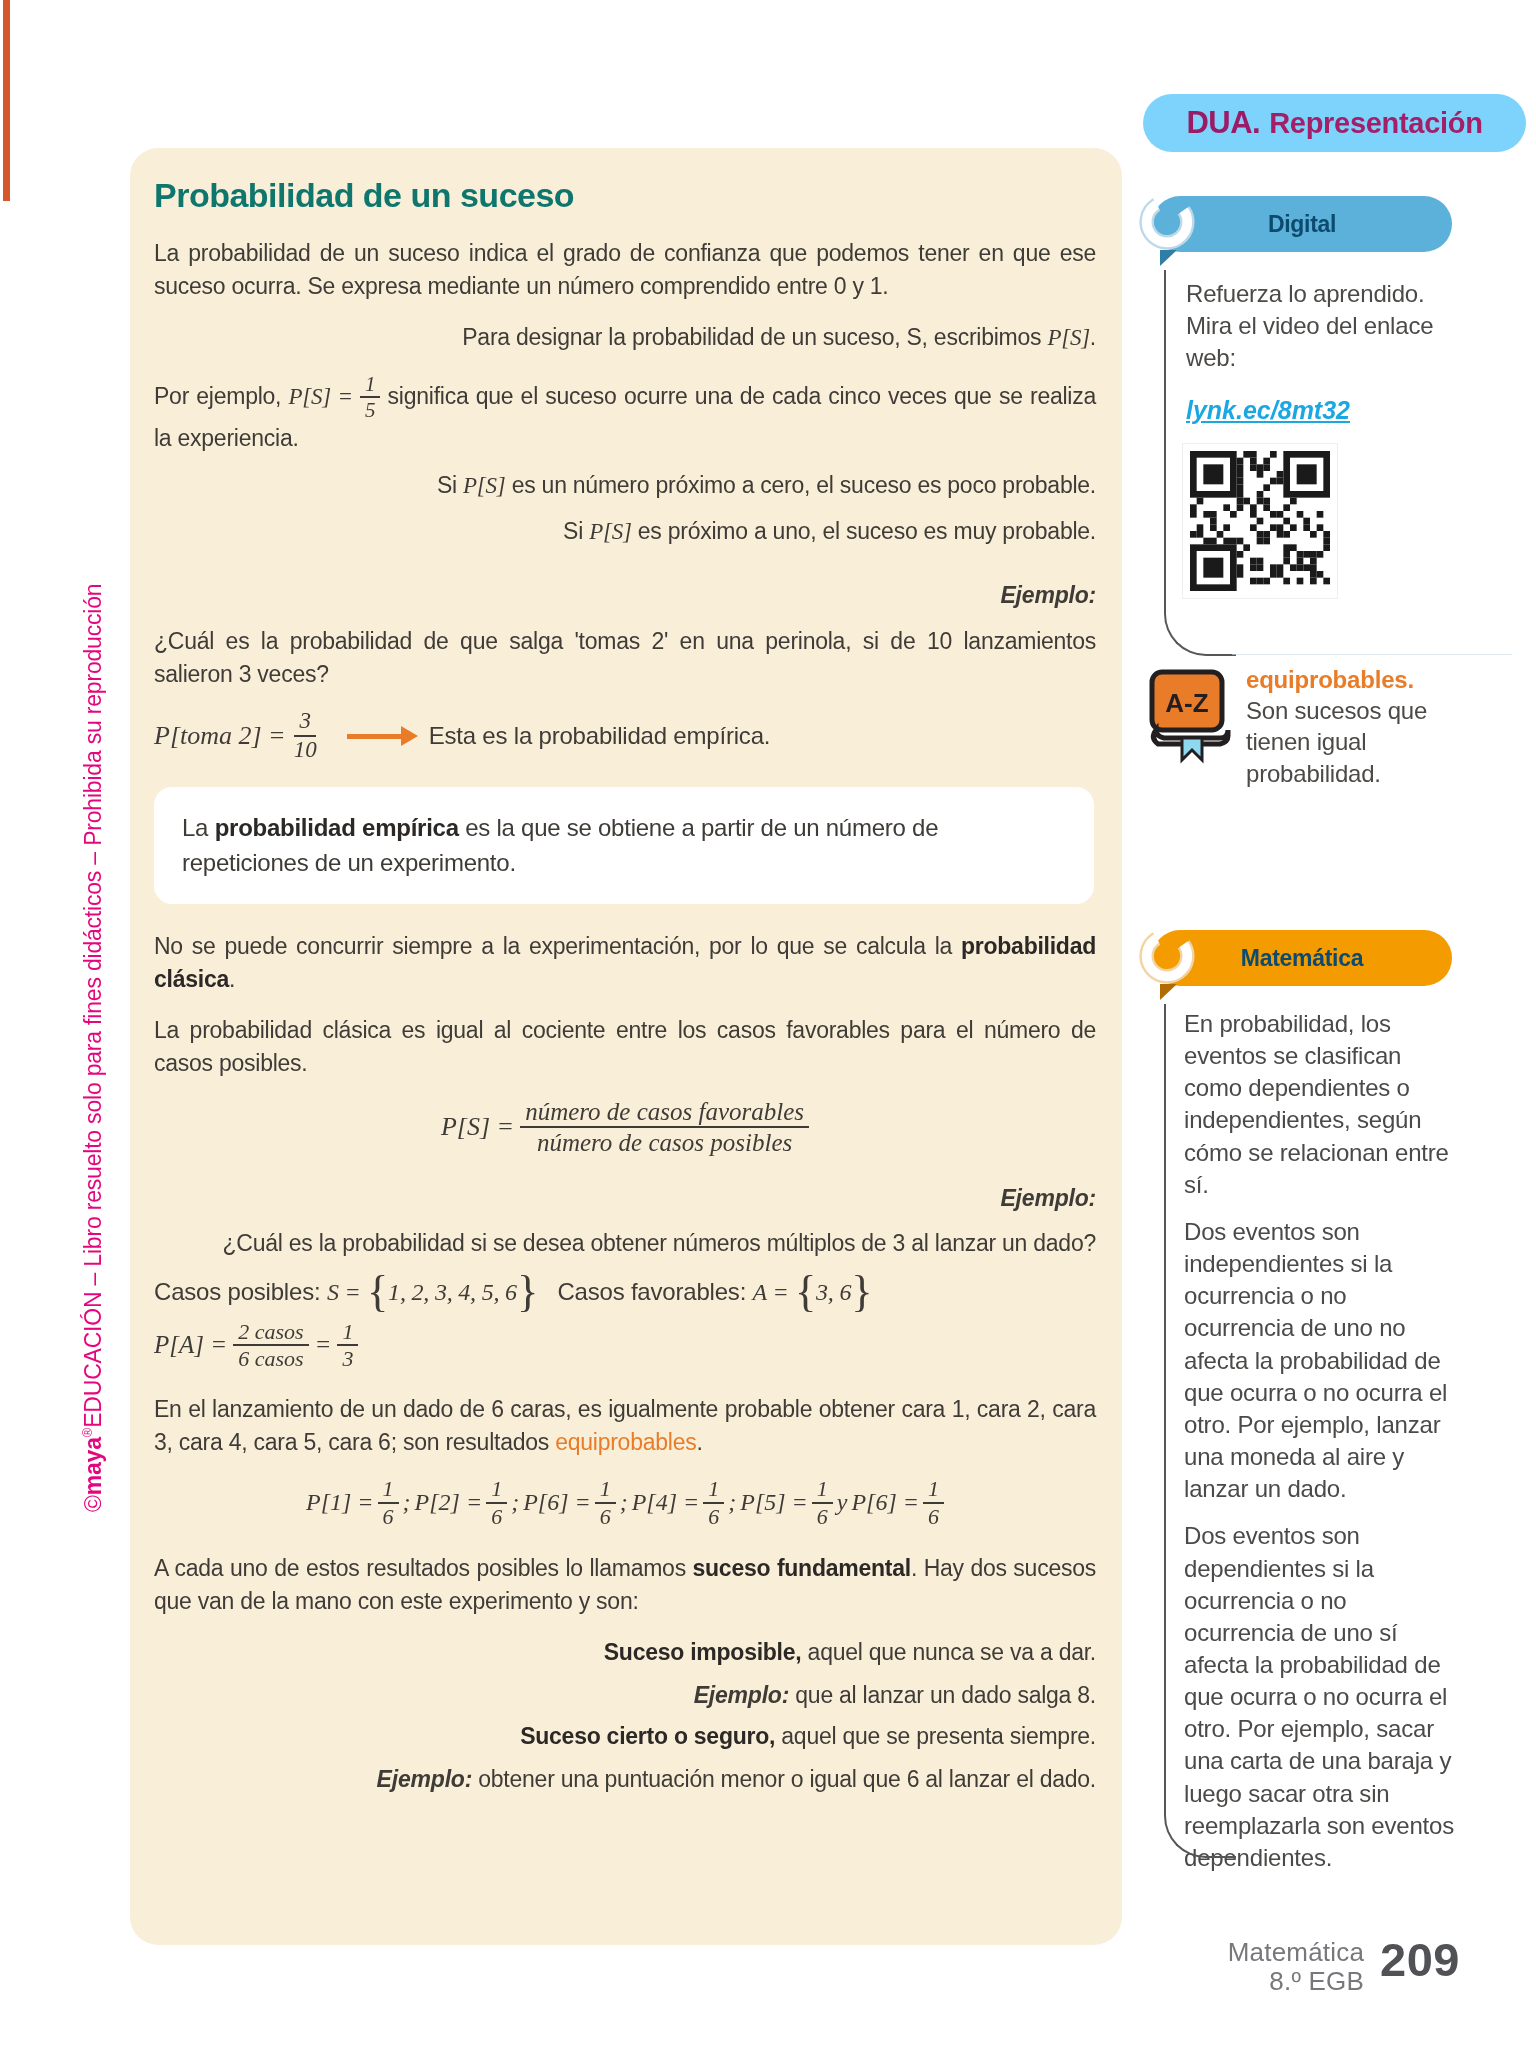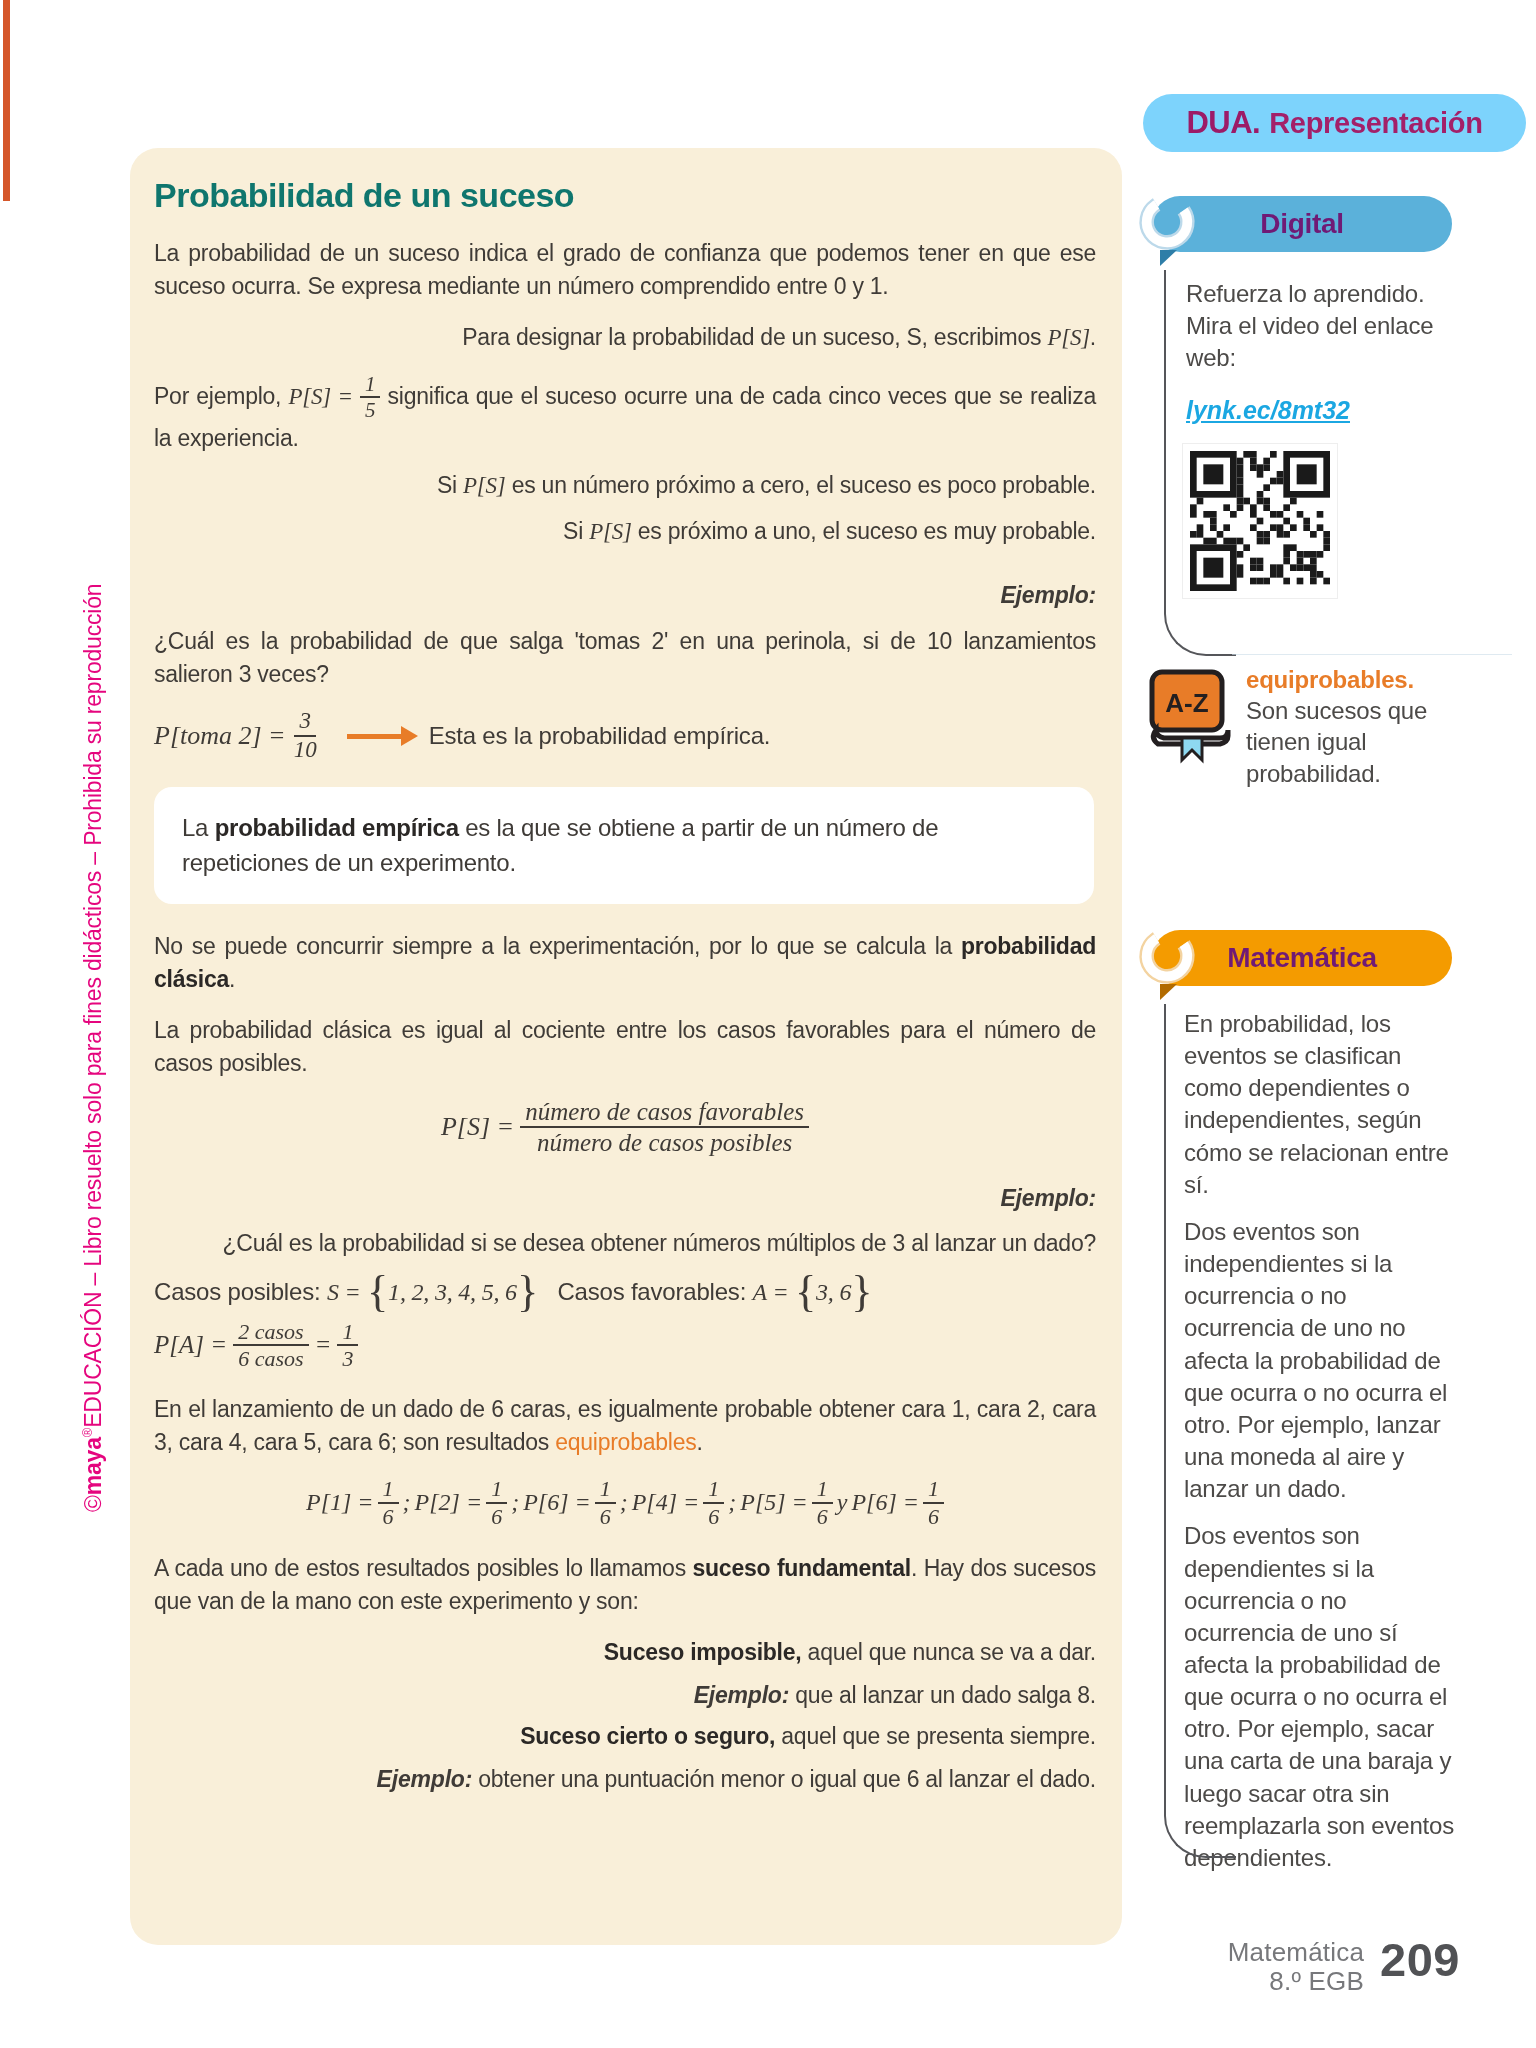--- a/index.html
+++ b/index.html
@@ -51,21 +51,21 @@
   .note-box p{margin:0;font-size:24px;line-height:1.45;letter-spacing:-0.25px;}
   .center-f{display:flex;justify-content:center;align-items:center;margin:8px 0 26px 0;font-size:26px;}
   .cases-line{font-size:24px;margin:0 0 14px 0;letter-spacing:-0.2px;}
   .brace{font-family:"Liberation Serif",serif;font-style:normal;font-size:1.85em;font-weight:300;vertical-align:-0.14em;line-height:0;}
   .dice-row{display:flex;justify-content:center;align-items:center;gap:4px;margin:4px 0 24px 0;font-size:24px;flex-wrap:nowrap;}
   .dice-row .fr{font-size:22px;}
   
   .side-box{position:absolute;left:1152px;width:300px;}
   .pill{
     height:56px;border-radius:28px;display:flex;align-items:center;justify-content:center;
-    color:#701a75;font-weight:bold;font-size:28px;position:relative;letter-spacing:-0.3px;
+    color:#0c4a6e;font-weight:bold;font-size:23px;position:relative;letter-spacing:-0.3px;
   }
   .pill.blue{background:#5bb1da;}
   .pill.orangebg{background:#f49b00;}
   .c-hook{position:absolute;left:-16px;top:-5px;}
   .fold{position:absolute;left:8px;top:54px;width:0;height:0;border-right:17px solid transparent;}
   .fold.blue{border-top:16px solid #2e7ea8;}
   .fold.orangebg{border-top:16px solid #b26b00;}
   .rule{position:absolute;border-left:2px solid #55565a;border-bottom:2px solid #55565a;border-bottom-left-radius:42px;width:70px;}
   .rule-ext{position:absolute;height:1px;background:#c9dcE8;opacity:.6;}
   .side-body{font-size:24px;line-height:1.34;color:#4c4a48;letter-spacing:-0.2px;}

